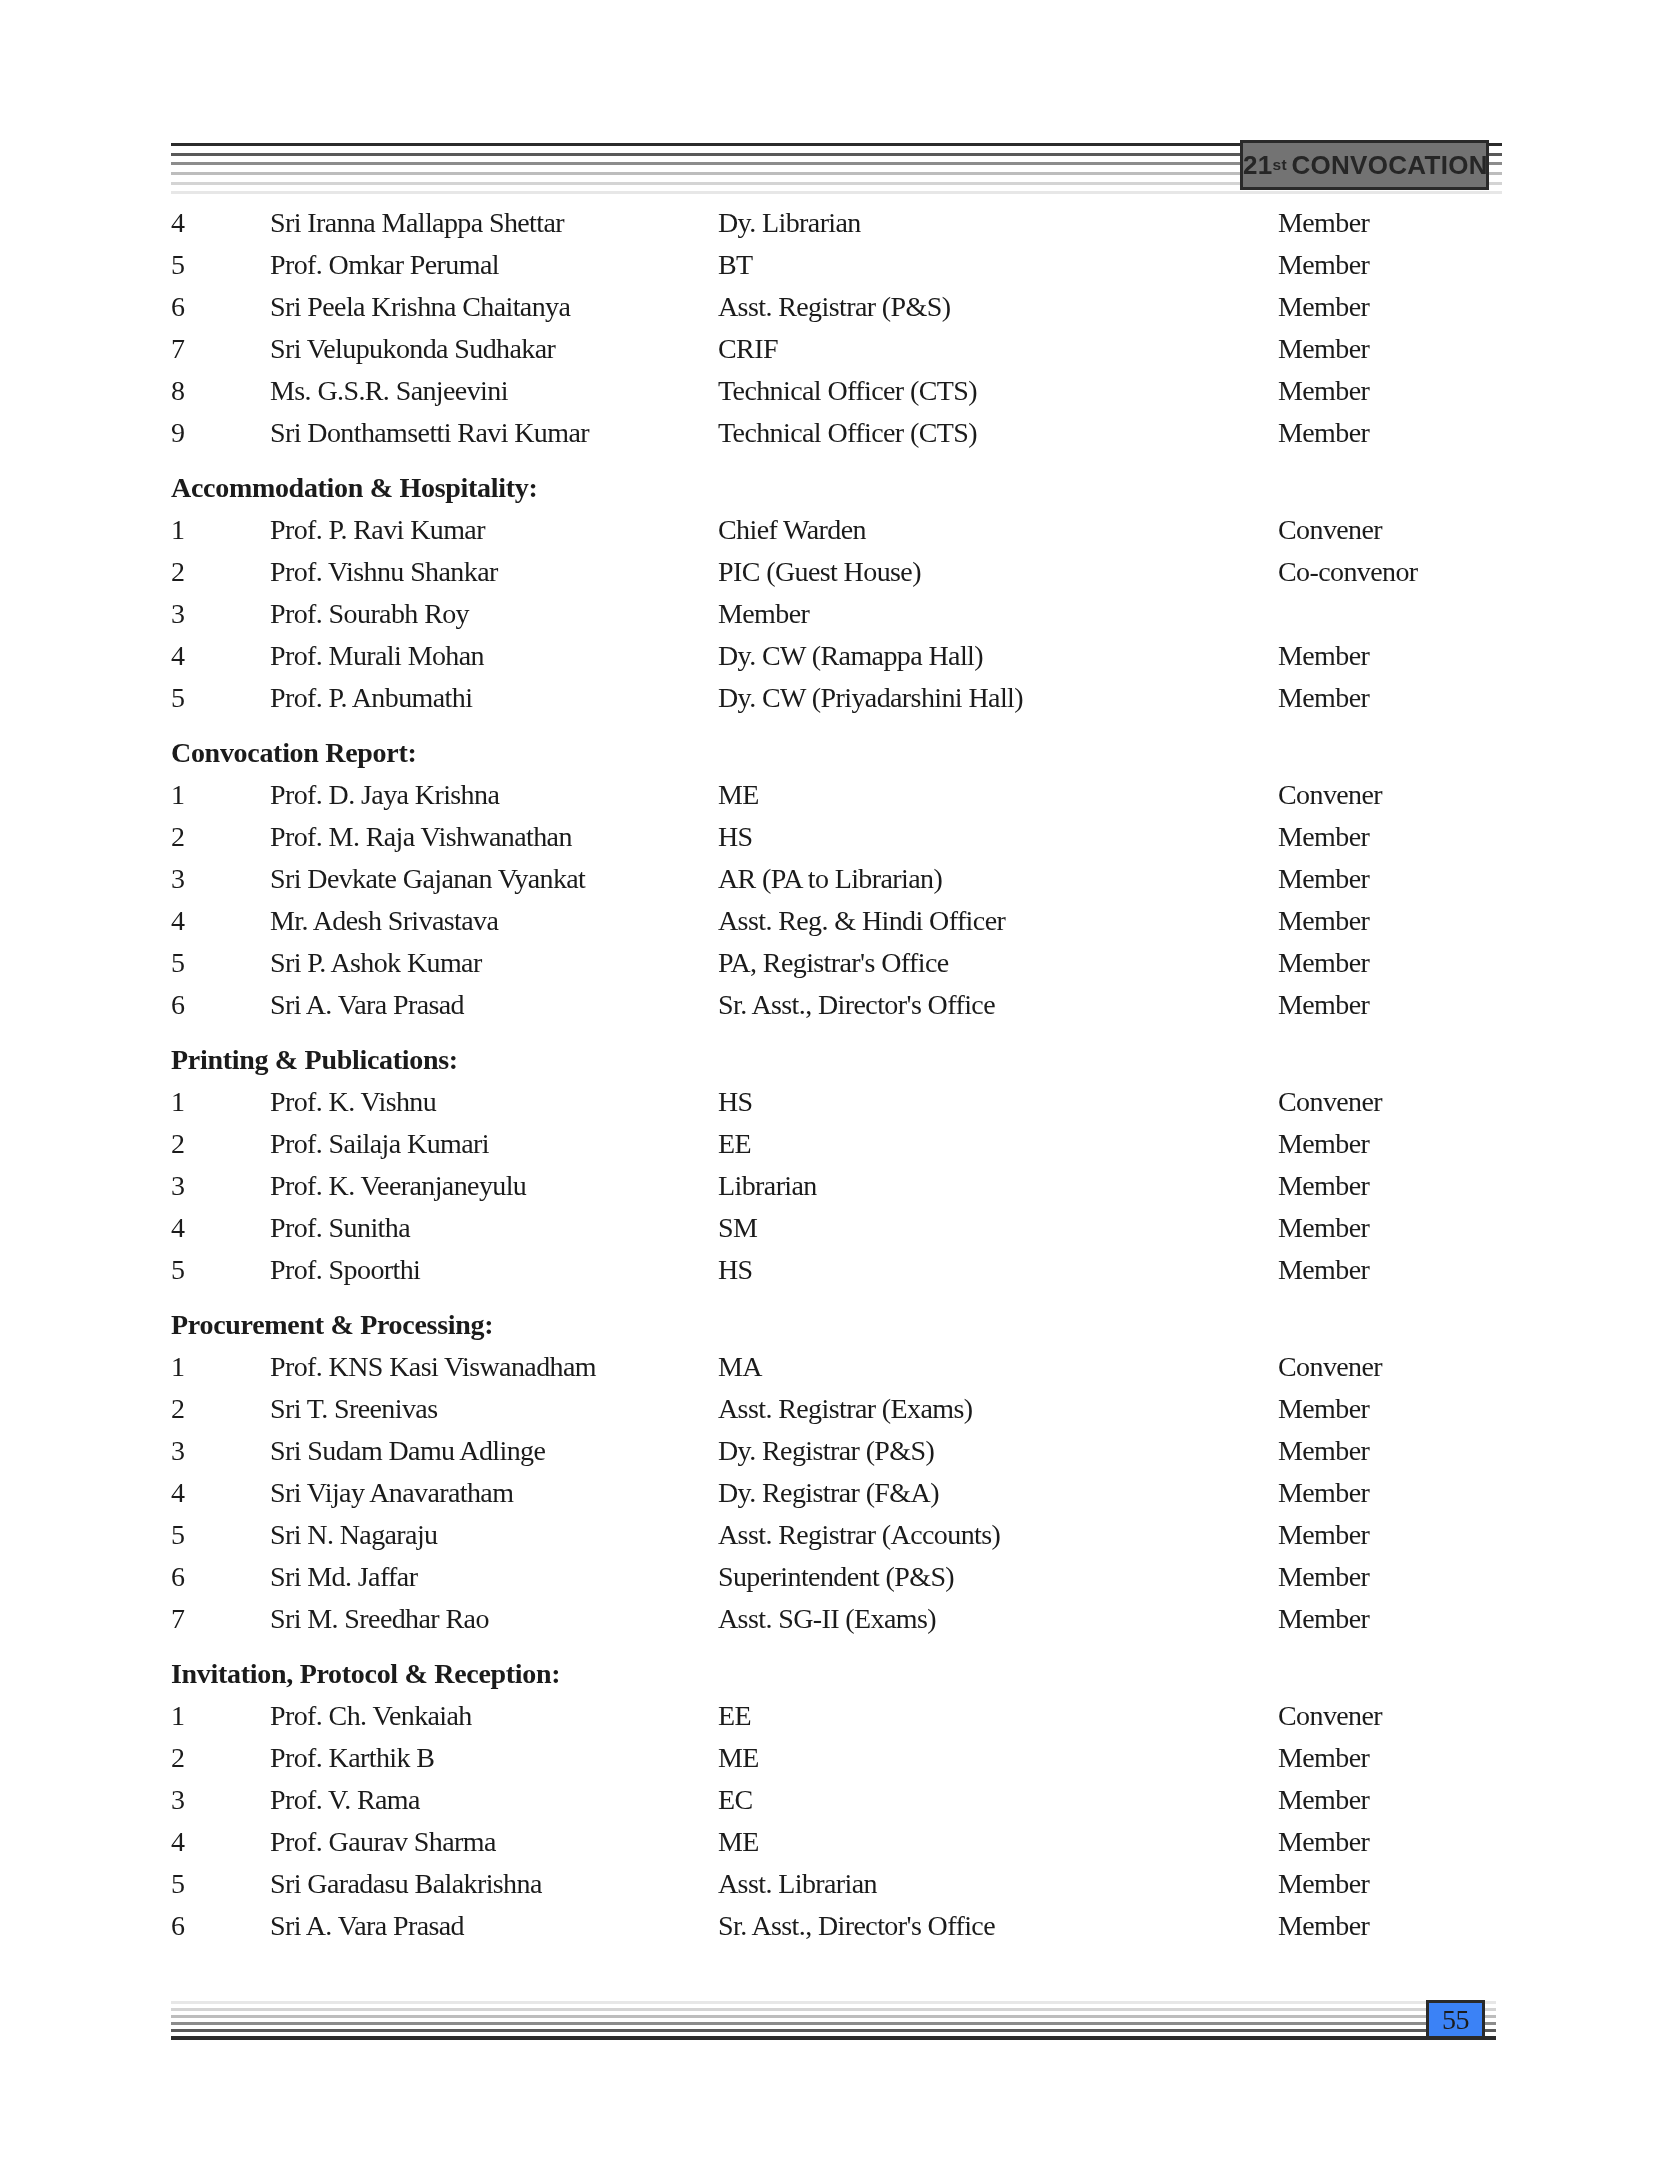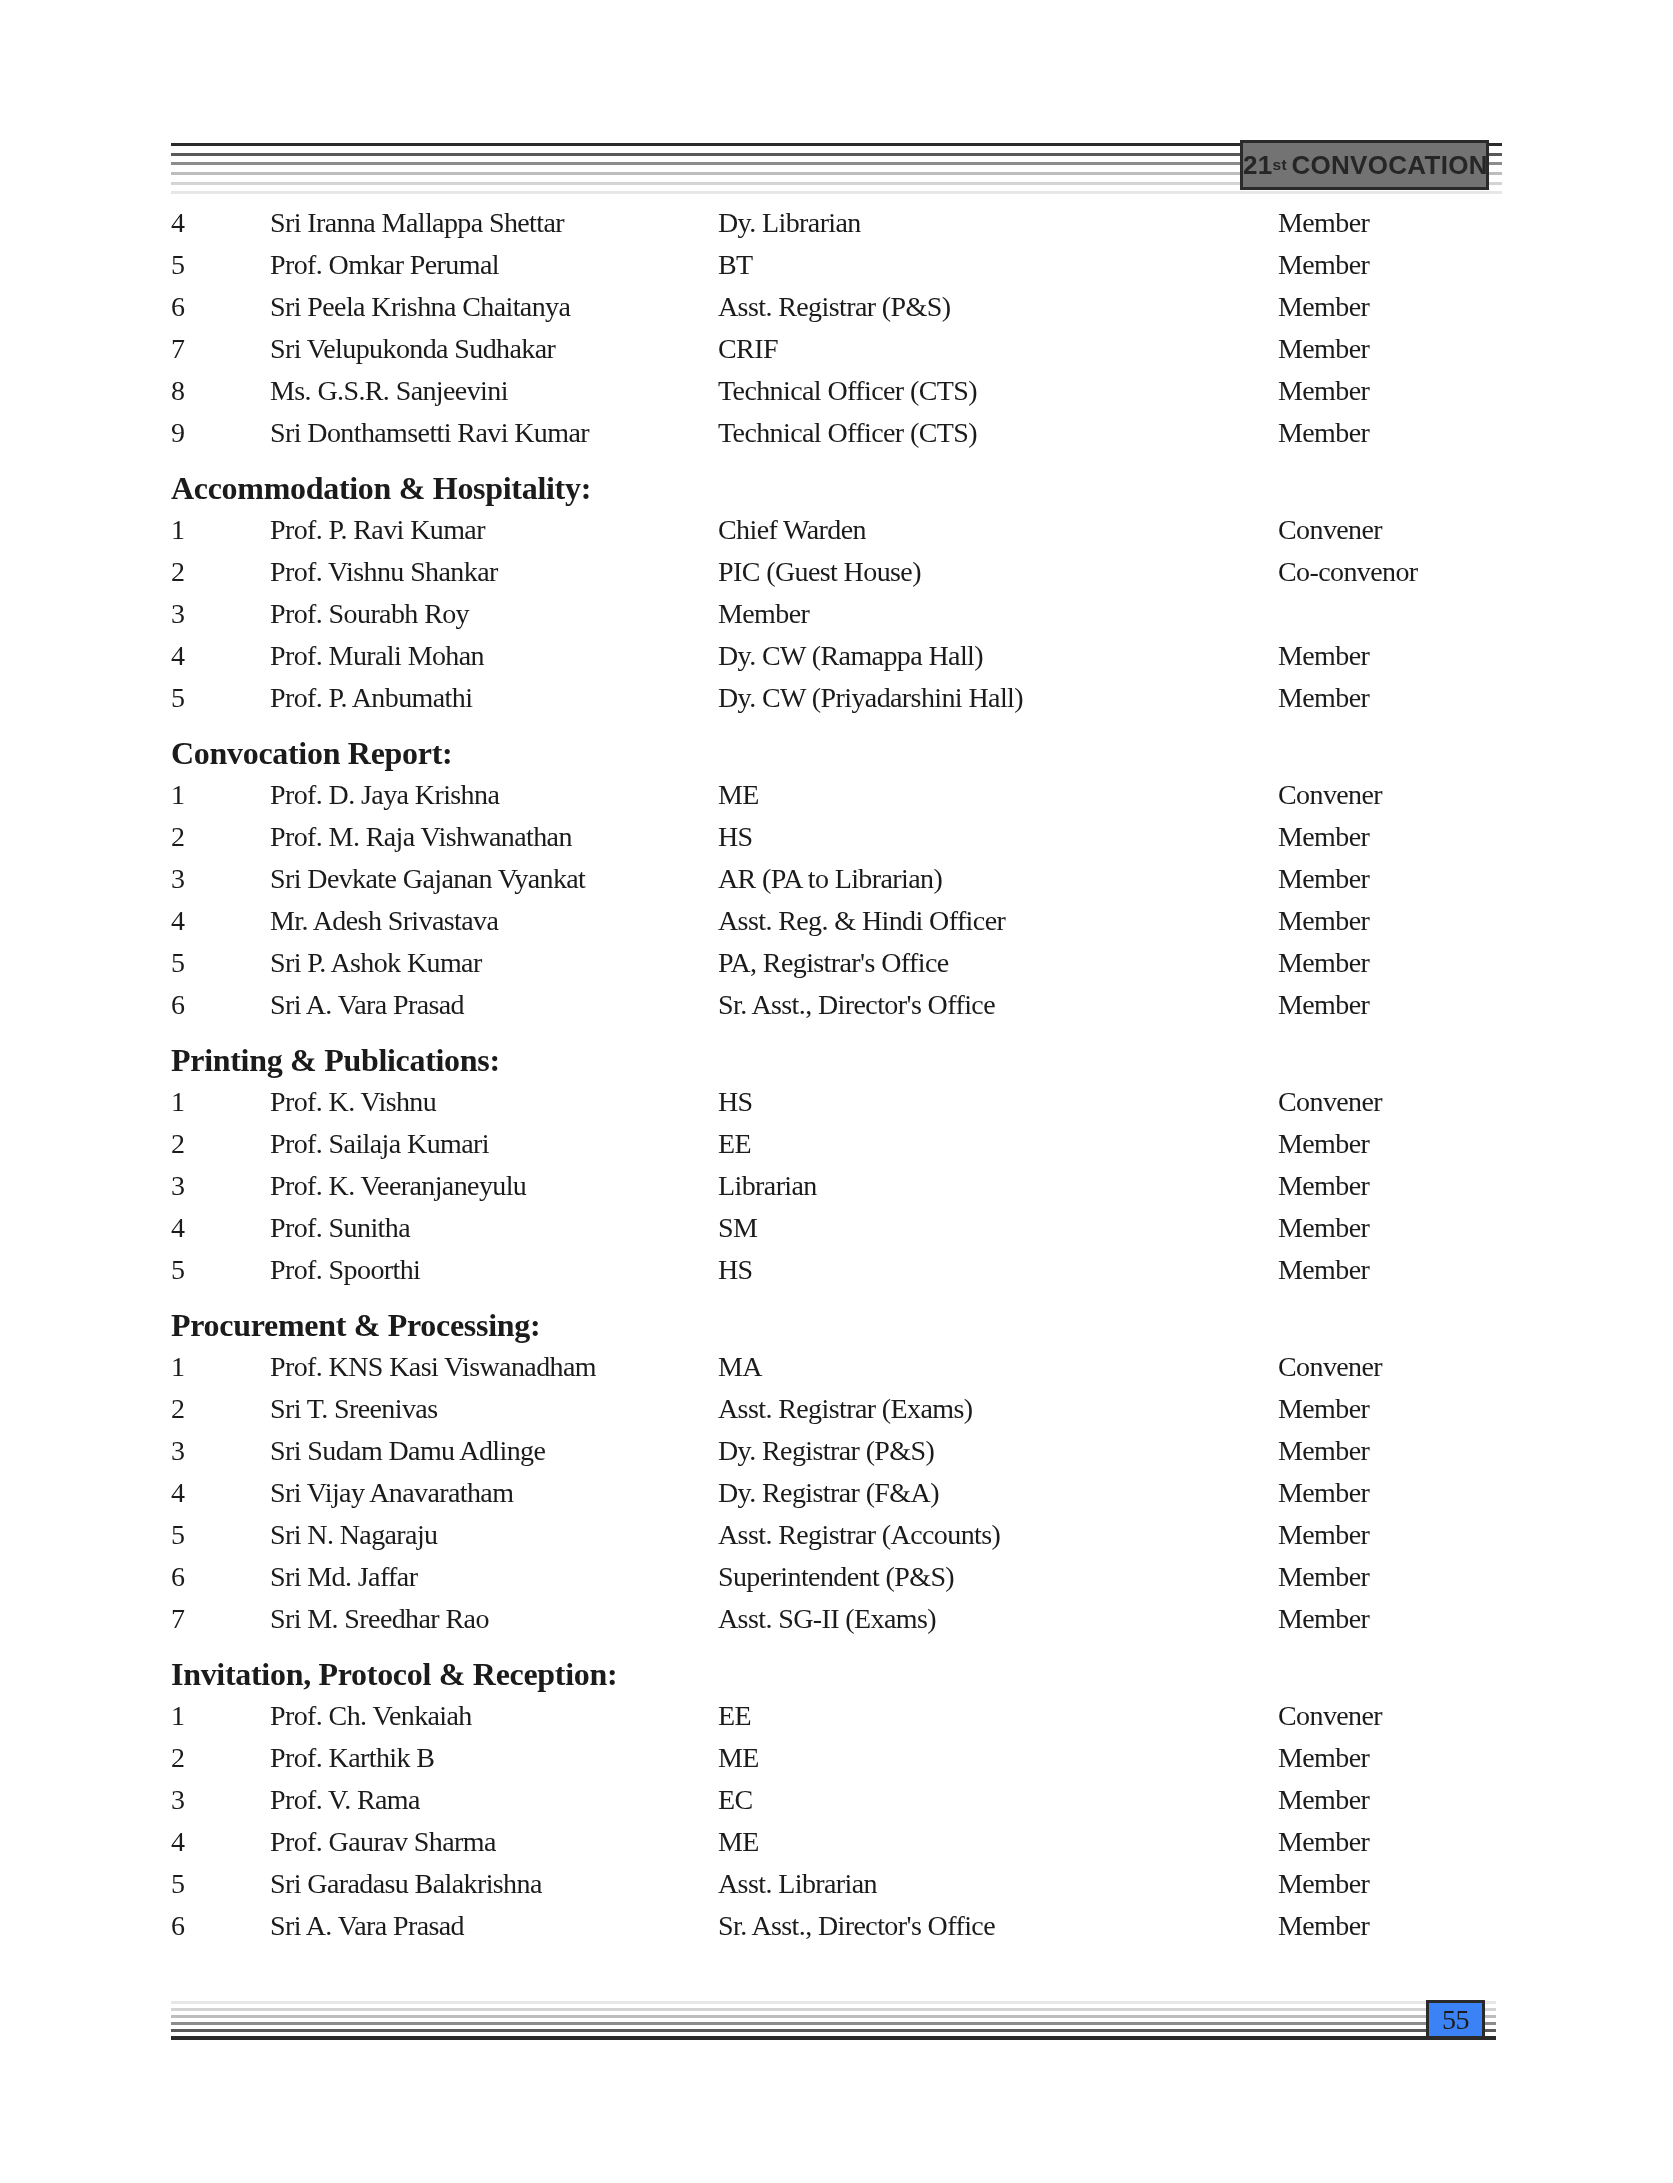--- a/index.html
+++ b/index.html
@@ -81,21 +81,21 @@
     height: 42px;
     line-height: 42px;
     font-size: 28px;
     letter-spacing: -0.6px;
     white-space: nowrap;
   }
   .section-title {
     margin-top: 13px;
     height: 42px;
     line-height: 42px;
-    font-size: 32px;
+    font-size: 28px;
     font-weight: bold;
     letter-spacing: -0.3px;
     white-space: nowrap;
   }
 </style>
 </head>
 <body>
 
 <div class="page">
 

